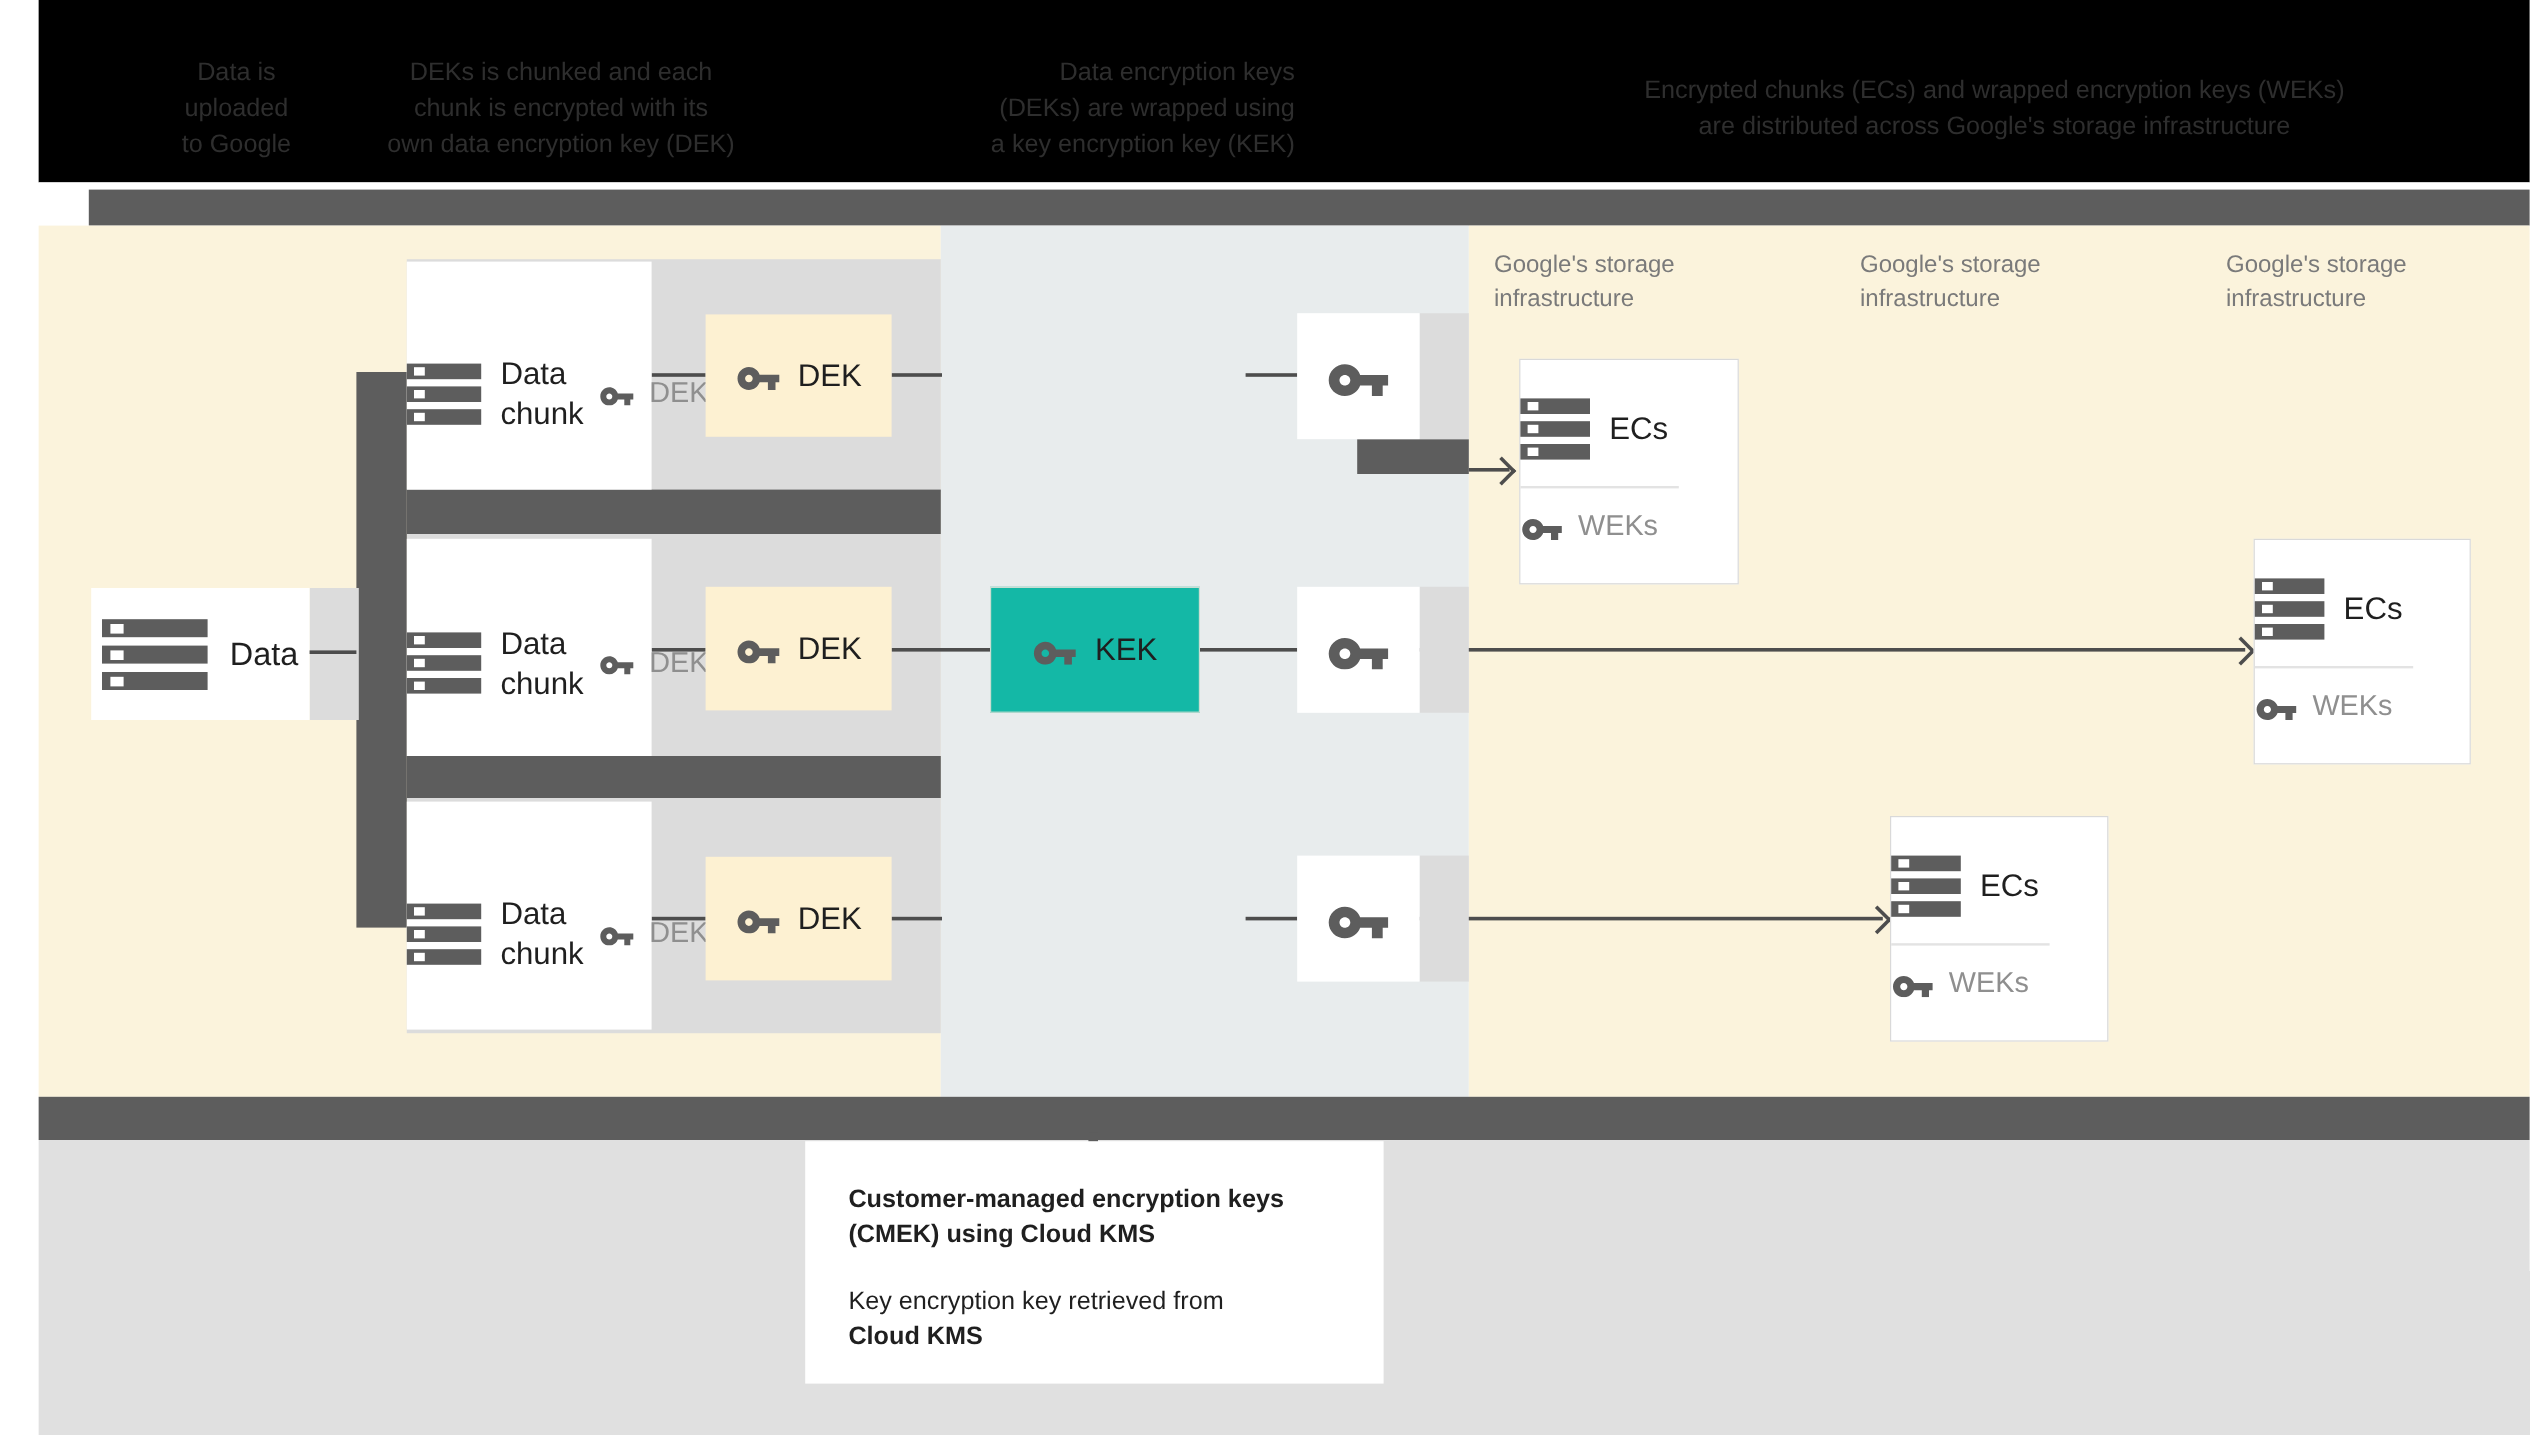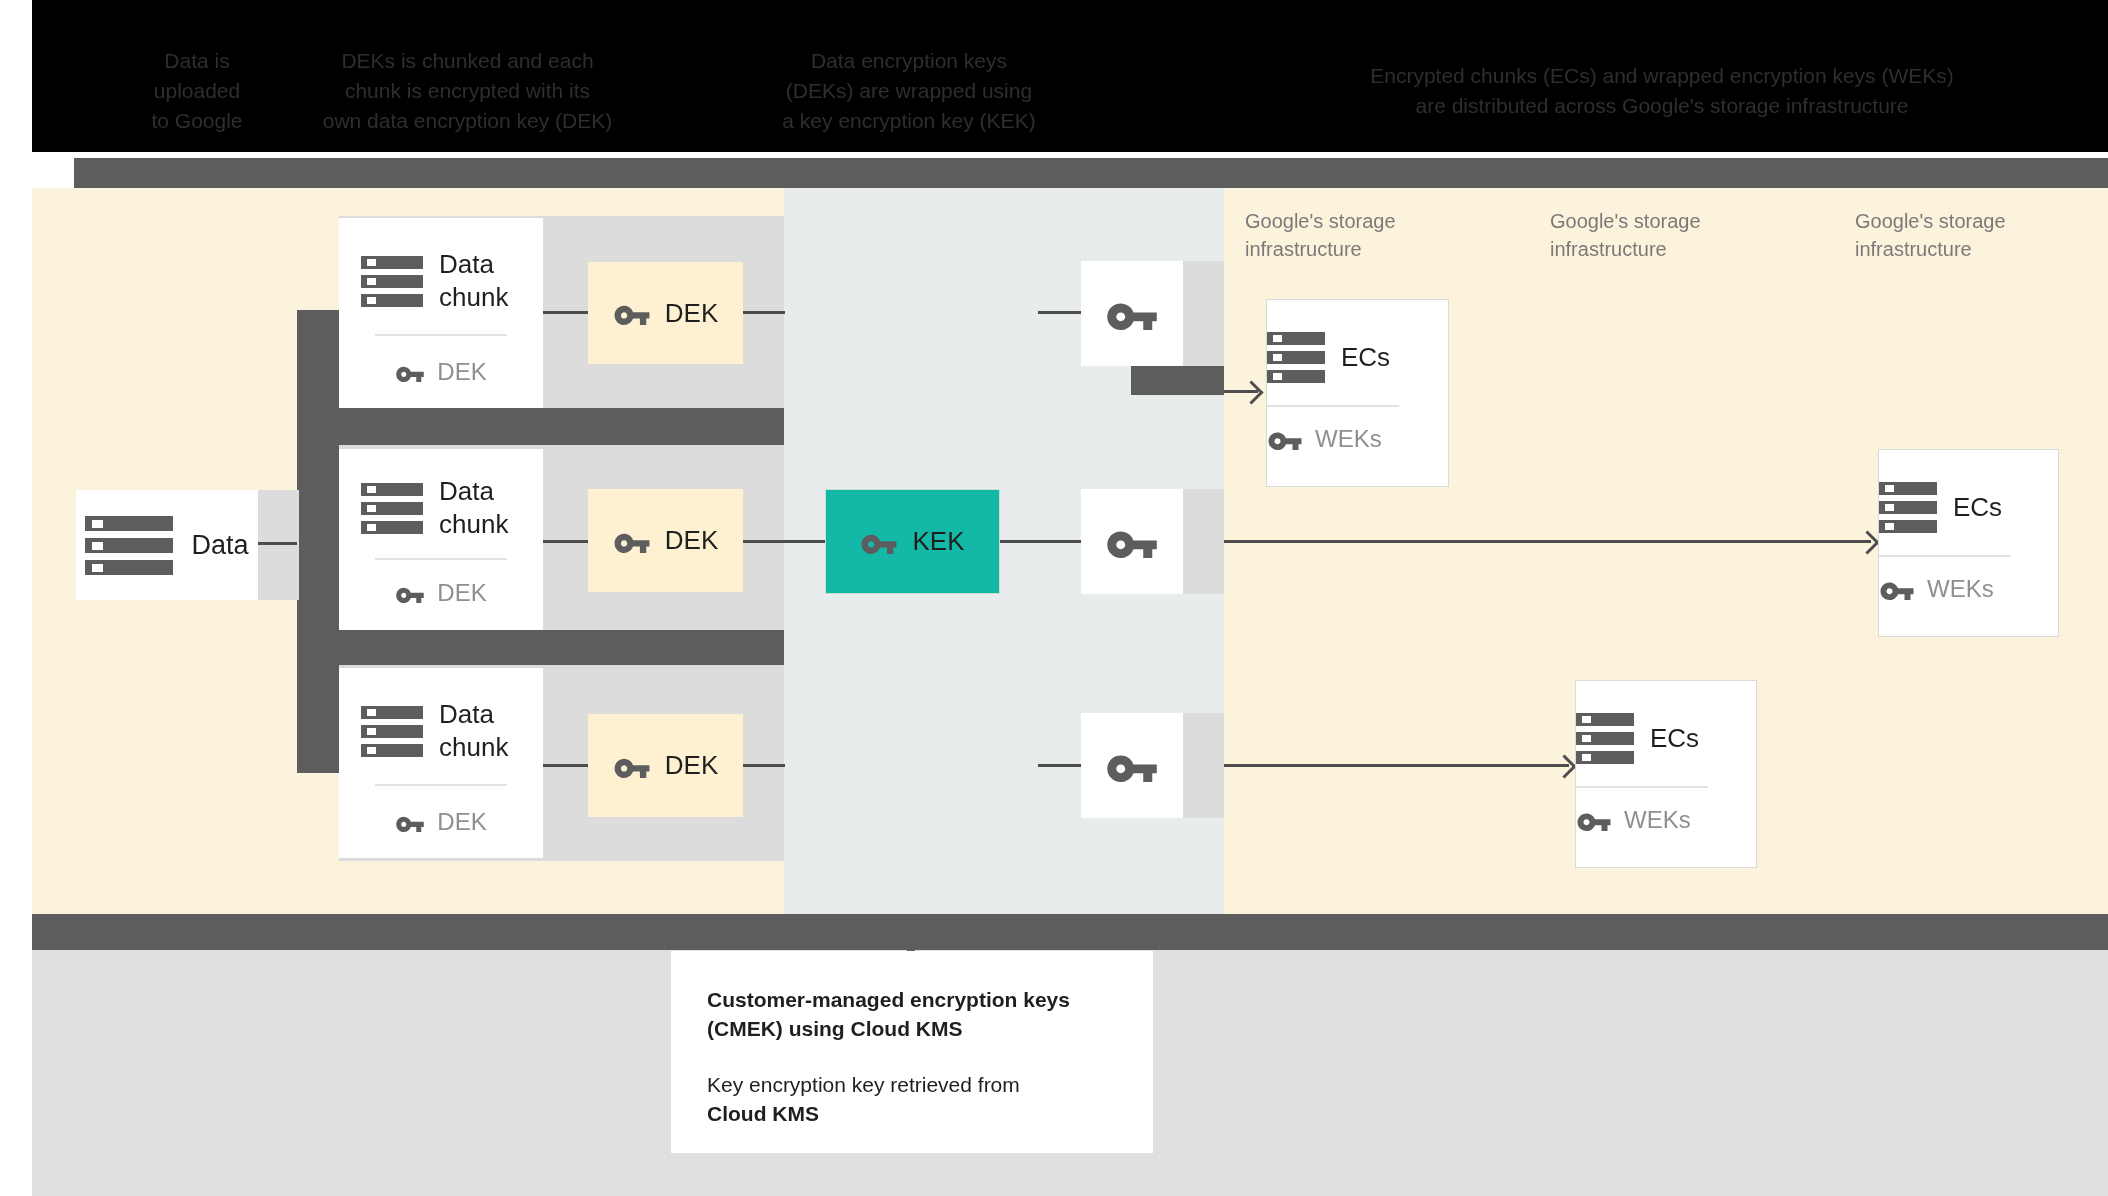--- a/index.html
+++ b/index.html
@@ -33,21 +33,21 @@
   .biglabel{font-size:26px;color:#1f1f1f;}
   .graylabel{font-size:24px;color:#8f8f8f;}
   .storage-label{color:#7a7a7a;font-size:20px;line-height:28px;}
   
   .server-icon .bar{height:13px;background:#5d5d5d;margin-bottom:6px;position:relative;}
   .server-icon .bar::after{content:"";position:absolute;left:6px;top:3px;width:9px;height:7px;background:#ffffff;}
   .server-icon.lg .bar{height:15px;margin-bottom:7px;}
   .server-icon.lg .bar::after{left:7px;top:4px;width:11px;height:8px;}
   
   .databox{display:flex;align-items:center;justify-content:center;gap:18px;}
-  .chunkbox{display:flex;flex-direction:column;align-items:center;box-sizing:border-box;padding-top:30px;}
+  .chunkbox{display:flex;flex-direction:row;align-items:center;box-sizing:border-box;padding-top:30px;}
   .chunk-top{display:flex;align-items:center;gap:16px;}
   .chunk-title{font-size:26px;line-height:33px;color:#1f1f1f;width:82px;}
   .divider{width:132px;height:2px;background:#e3e3e3;margin:20px 0 22px 0;}
   .keyrow{display:flex;align-items:center;gap:12px;}
   .ecbox{display:flex;flex-direction:column;align-items:flex-start;box-sizing:border-box;padding-top:32px;}
   
   .card{background:#ffffff;text-align:left;color:#1f1f1f;font-size:21px;line-height:29px;box-sizing:border-box;padding-top:34px;padding-left:36px;}
   .card .b{font-weight:bold;}
   .card .sp{height:27px;}
 </style>
@@ -68,21 +68,21 @@
   <div class="abs caption" style="left:45px;top:46px;width:240px;">
     <div>Data is</div>
     <div>uploaded</div>
     <div>to Google</div>
   </div>
   <div class="abs caption" style="left:263px;top:46px;width:345px;">
     <div>DEKs is chunked and each</div>
     <div>chunk is encrypted with its</div>
     <div>own data encryption key (DEK)</div>
   </div>
-  <div class="abs caption" style="left:707px;top:46px;width:340px;">
+  <div class="abs caption" style="left:707px;top:46px;width:340px;text-align:right;">
     <div>Data encryption keys</div>
     <div>(DEKs) are wrapped using</div>
     <div>a key encryption key (KEK)</div>
   </div>
   <div class="abs caption" style="left:1290px;top:61px;width:680px;">
     <div>Encrypted chunks (ECs) and wrapped encryption keys (WEKs)</div>
     <div>are distributed across Google's storage infrastructure</div>
   </div>
 
   <div class="abs band" style="left:307px;top:216px;width:445px;height:194px;"></div>

